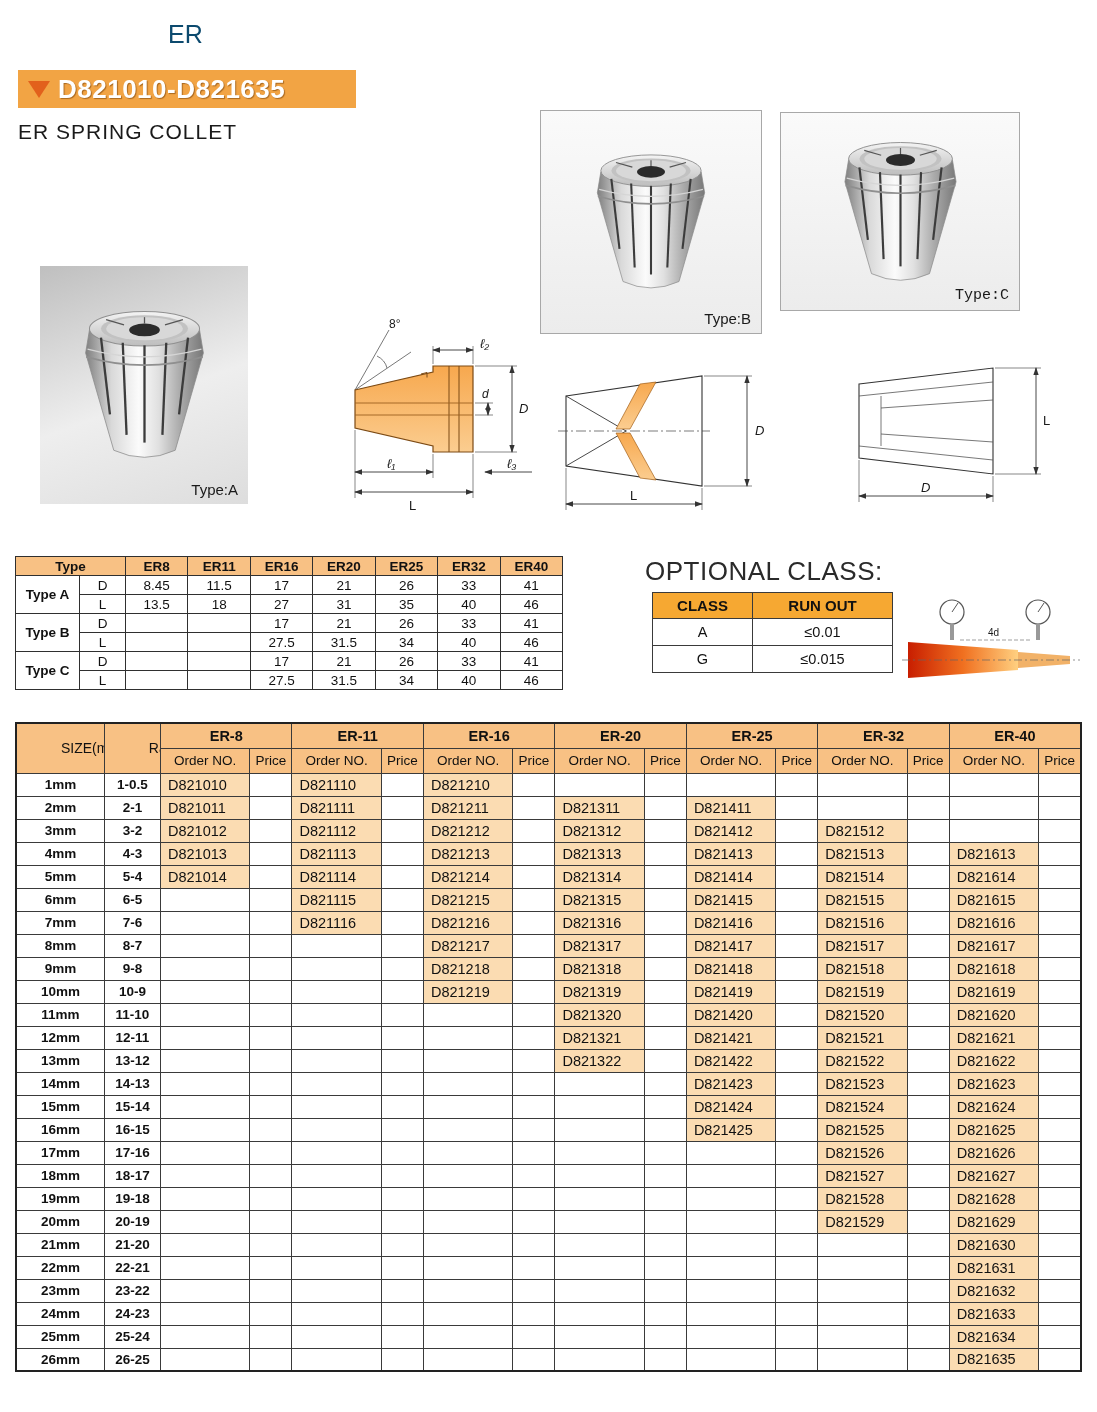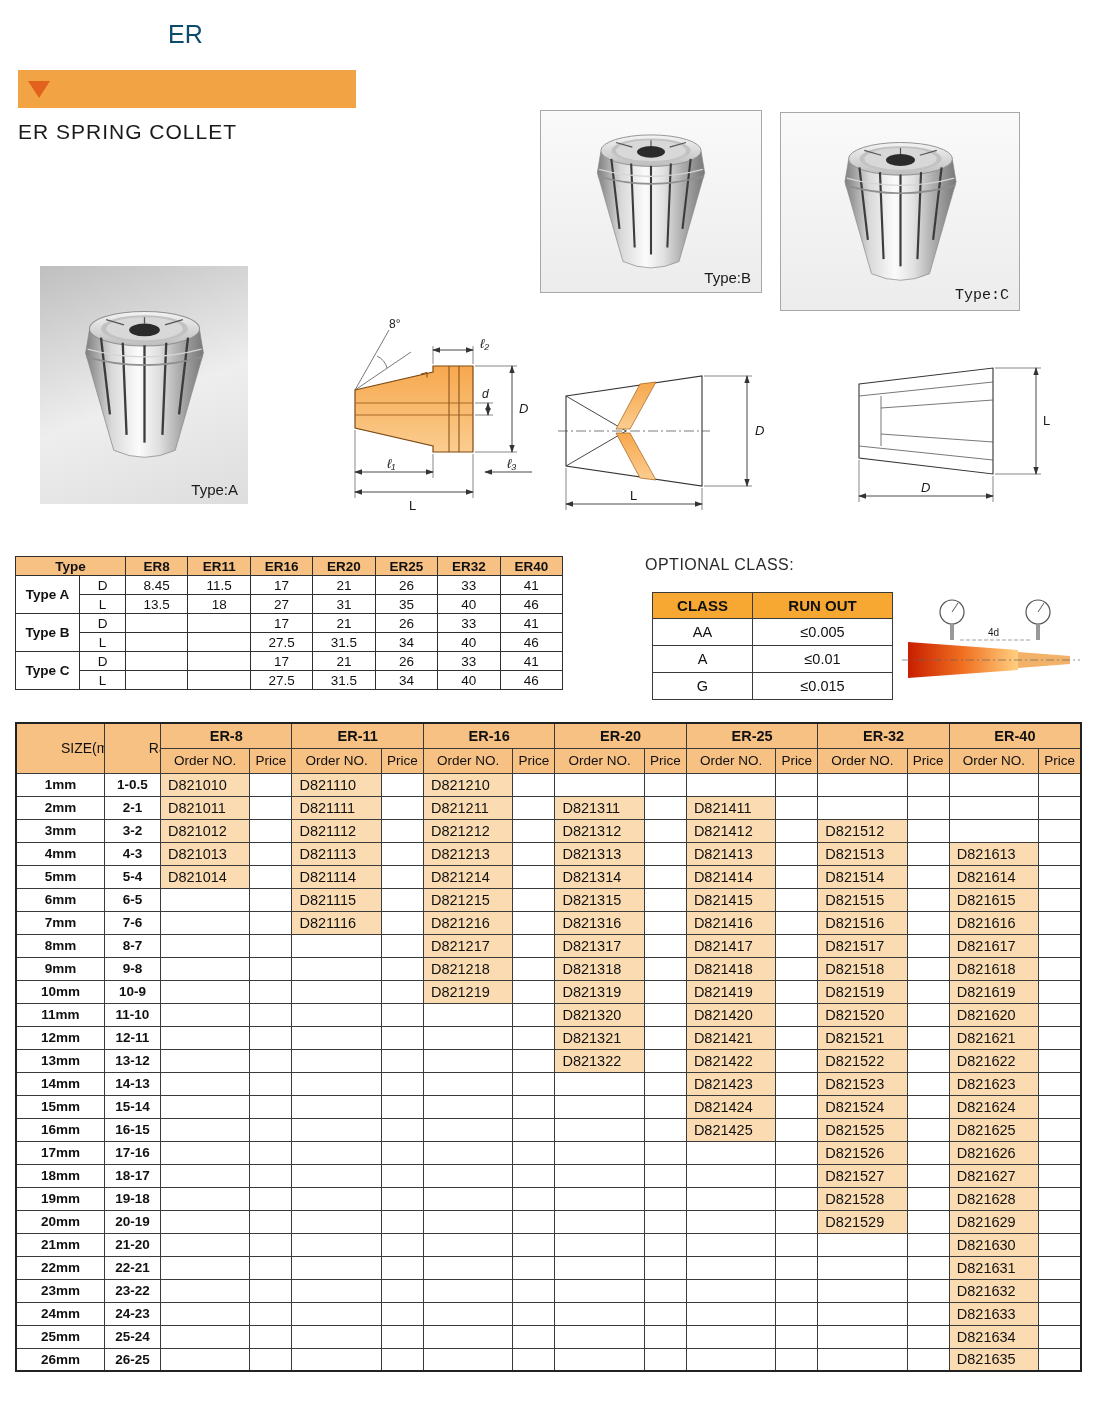--- a/index.html
+++ b/index.html
@@ -35,40 +35,40 @@
   
   .photo { display: flex; align-items: center; justify-content: center; }
   #photo-a {
     left: 40px; top: 266px; width: 208px; height: 238px;
     background: linear-gradient(160deg, #bfbfbf, #eeeeee 55%, #dddddd);
   }
   .boxed {
     border: 1px solid #a8a8a8;
     background: linear-gradient(180deg, #fafafa, #ececec);
   }
-  #photo-b { left: 540px; top: 110px; width: 222px; height: 183px; }
+  #photo-b { left: 540px; top: 110px; width: 222px; height: 224px; }
   #photo-c { left: 780px; top: 112px; width: 240px; height: 199px; font-family: Liberation Mono, monospace; }
   .caption {
     position: absolute; right: 10px; bottom: 6px;
     font-size: 15px; color: #1a1a1a;
   }
   svg text { font-family: "Liberation Sans", sans-serif; fill: #1a1a1a; }
 
   
   table { border-collapse: collapse; }
   #dims-table { position: absolute; left: 15px; top: 556px; width: 548px; table-layout: fixed; }
   #dims-table th, #dims-table td {
     border: 1px solid #2f2f2f; text-align: center; padding: 0;
     font-size: 13.5px; height: 19px; overflow: hidden; white-space: nowrap;
   }
   #dims-table th { background: var(--header-peach, #F8C184); font-weight: bold; }
   #dims-table .type-cell { font-weight: bold; }
 
   
-  #oc-heading { left: 645px; top: 556px; font-size: 16px; color: #2a2a2a; letter-spacing: .5px; }
+  #oc-heading { left: 645px; top: 556px; font-size: 26px; color: #2a2a2a; letter-spacing: .5px; }
   #oc-table { position: absolute; left: 652px; top: 592px; width: 240px; table-layout: fixed; }
   #oc-table th, #oc-table td { border: 1px solid #3a3a3a; text-align: center; white-space: nowrap; }
   #oc-table th { background: var(--class-header, #F6A832); font-size: 15px; height: 26px; }
   #oc-table td { font-size: 14.5px; height: 27px; }
 
   
   #order-table {
     position: absolute; left: 15px; top: 722px; width: 1067px;
     table-layout: fixed; border: 2px solid #222;
   }
@@ -133,20 +133,21 @@
       <line x1="30" y1="24" x2="44" y2="28" stroke="#555" stroke-width="1"></line>
       <line x1="90" y1="24" x2="76" y2="28" stroke="#555" stroke-width="1"></line>
       <line x1="60" y1="22" x2="60" y2="27" stroke="#555" stroke-width="1"></line>
     </symbol>
   </defs>
 </svg>
 
 <div class="abs" id="er-label">ER</div>
 <div class="abs" id="banner">
   <span class="tri"></span>
+  <span class="banner-text">D821010-D821635</span>
 </div>
 <div class="abs" id="page-title">ER SPRING COLLET</div>
 
 <div class="abs photo" id="photo-a">
   <svg width="155" height="192">
       <use href="#collet"></use>
     </svg>
   <span class="caption">Type:A</span>
 </div>
 <div class="abs photo boxed" id="photo-b">
@@ -321,24 +322,20 @@
       <col style="width:140px">
     </colgroup>
   <thead>
       <tr>
         <th>CLASS</th>
         <th>RUN OUT</th>
       </tr>
     </thead>
   <tbody>
       <tr>
-        <td>AA</td>
-        <td>≤0.005</td>
-      </tr>
-      <tr>
         <td>A</td>
         <td>≤0.01</td>
       </tr>
       <tr>
         <td>G</td>
         <td>≤0.015</td>
       </tr>
     </tbody>
 </table>
 

